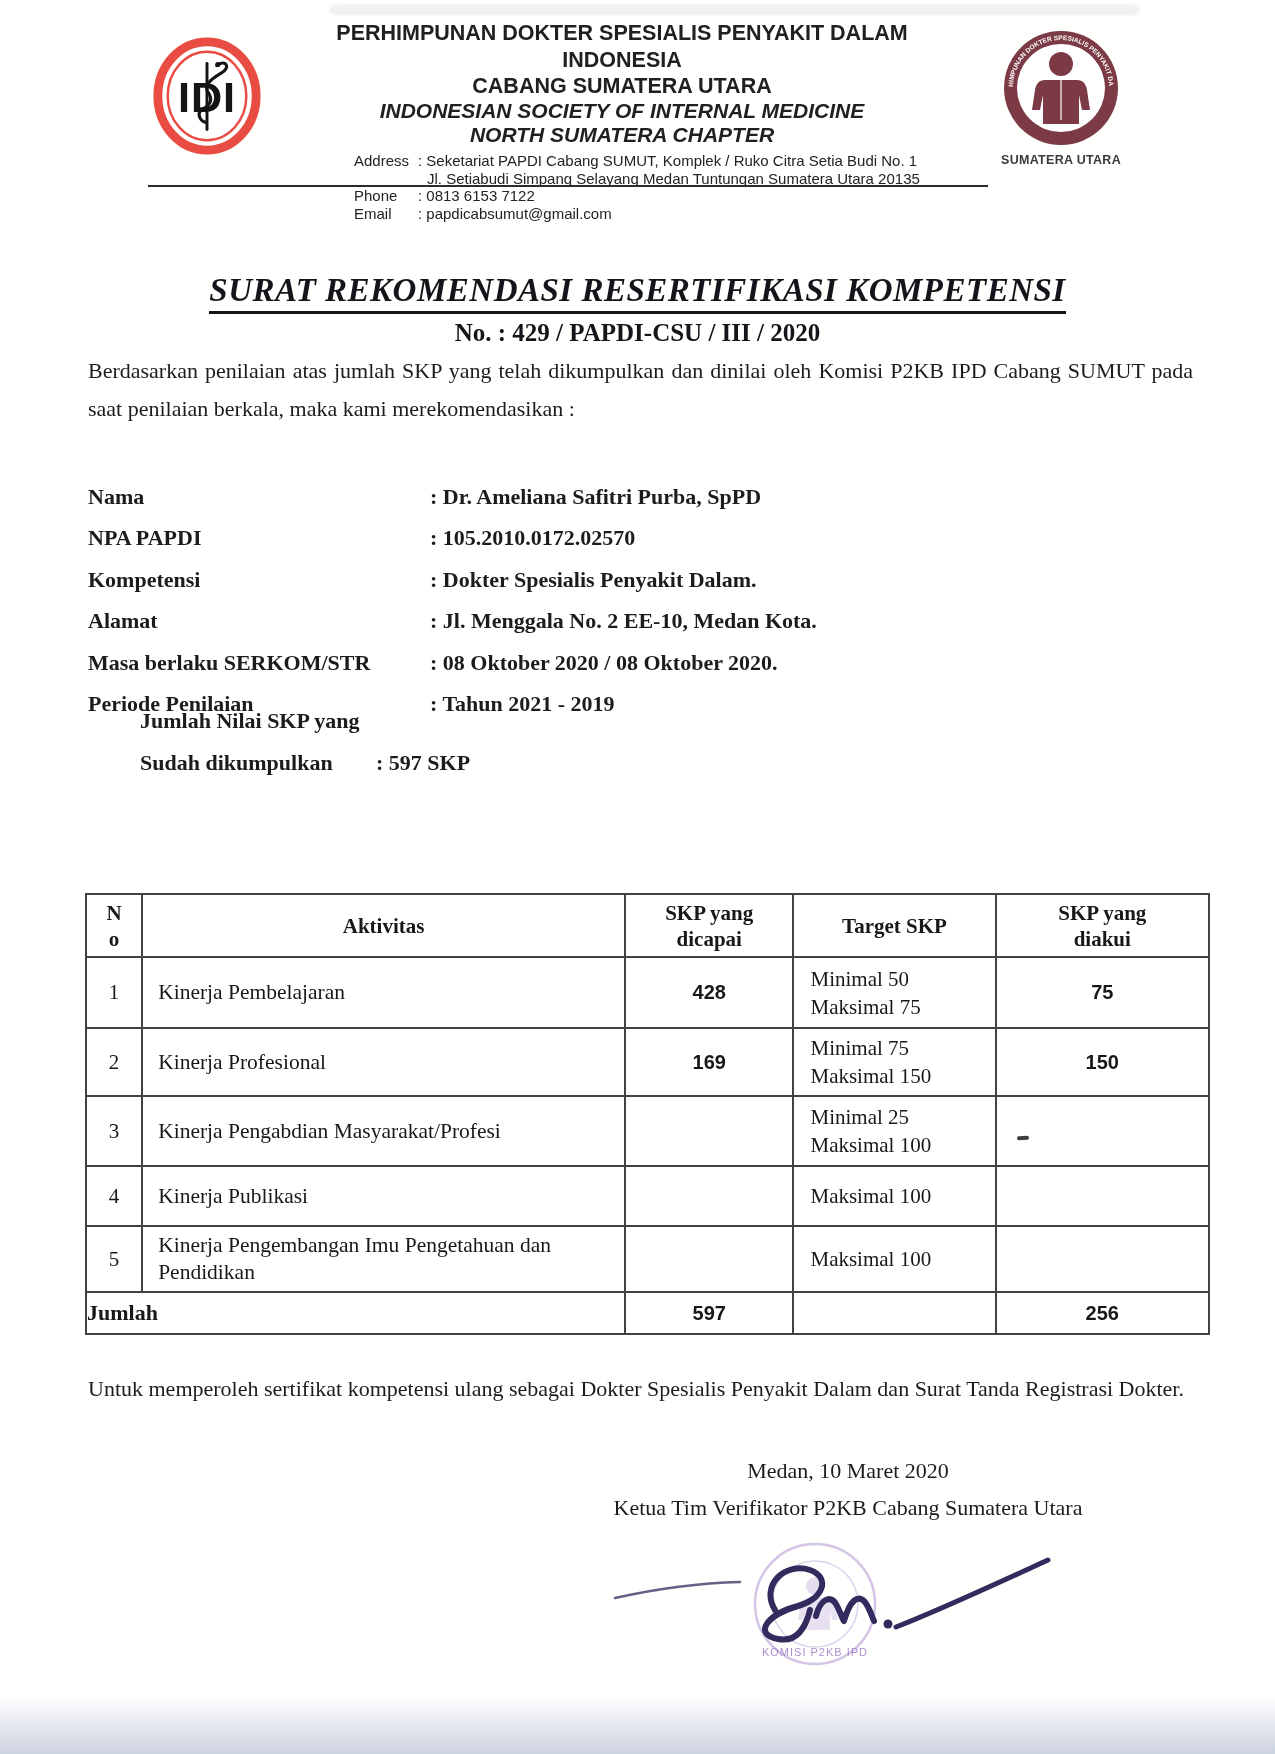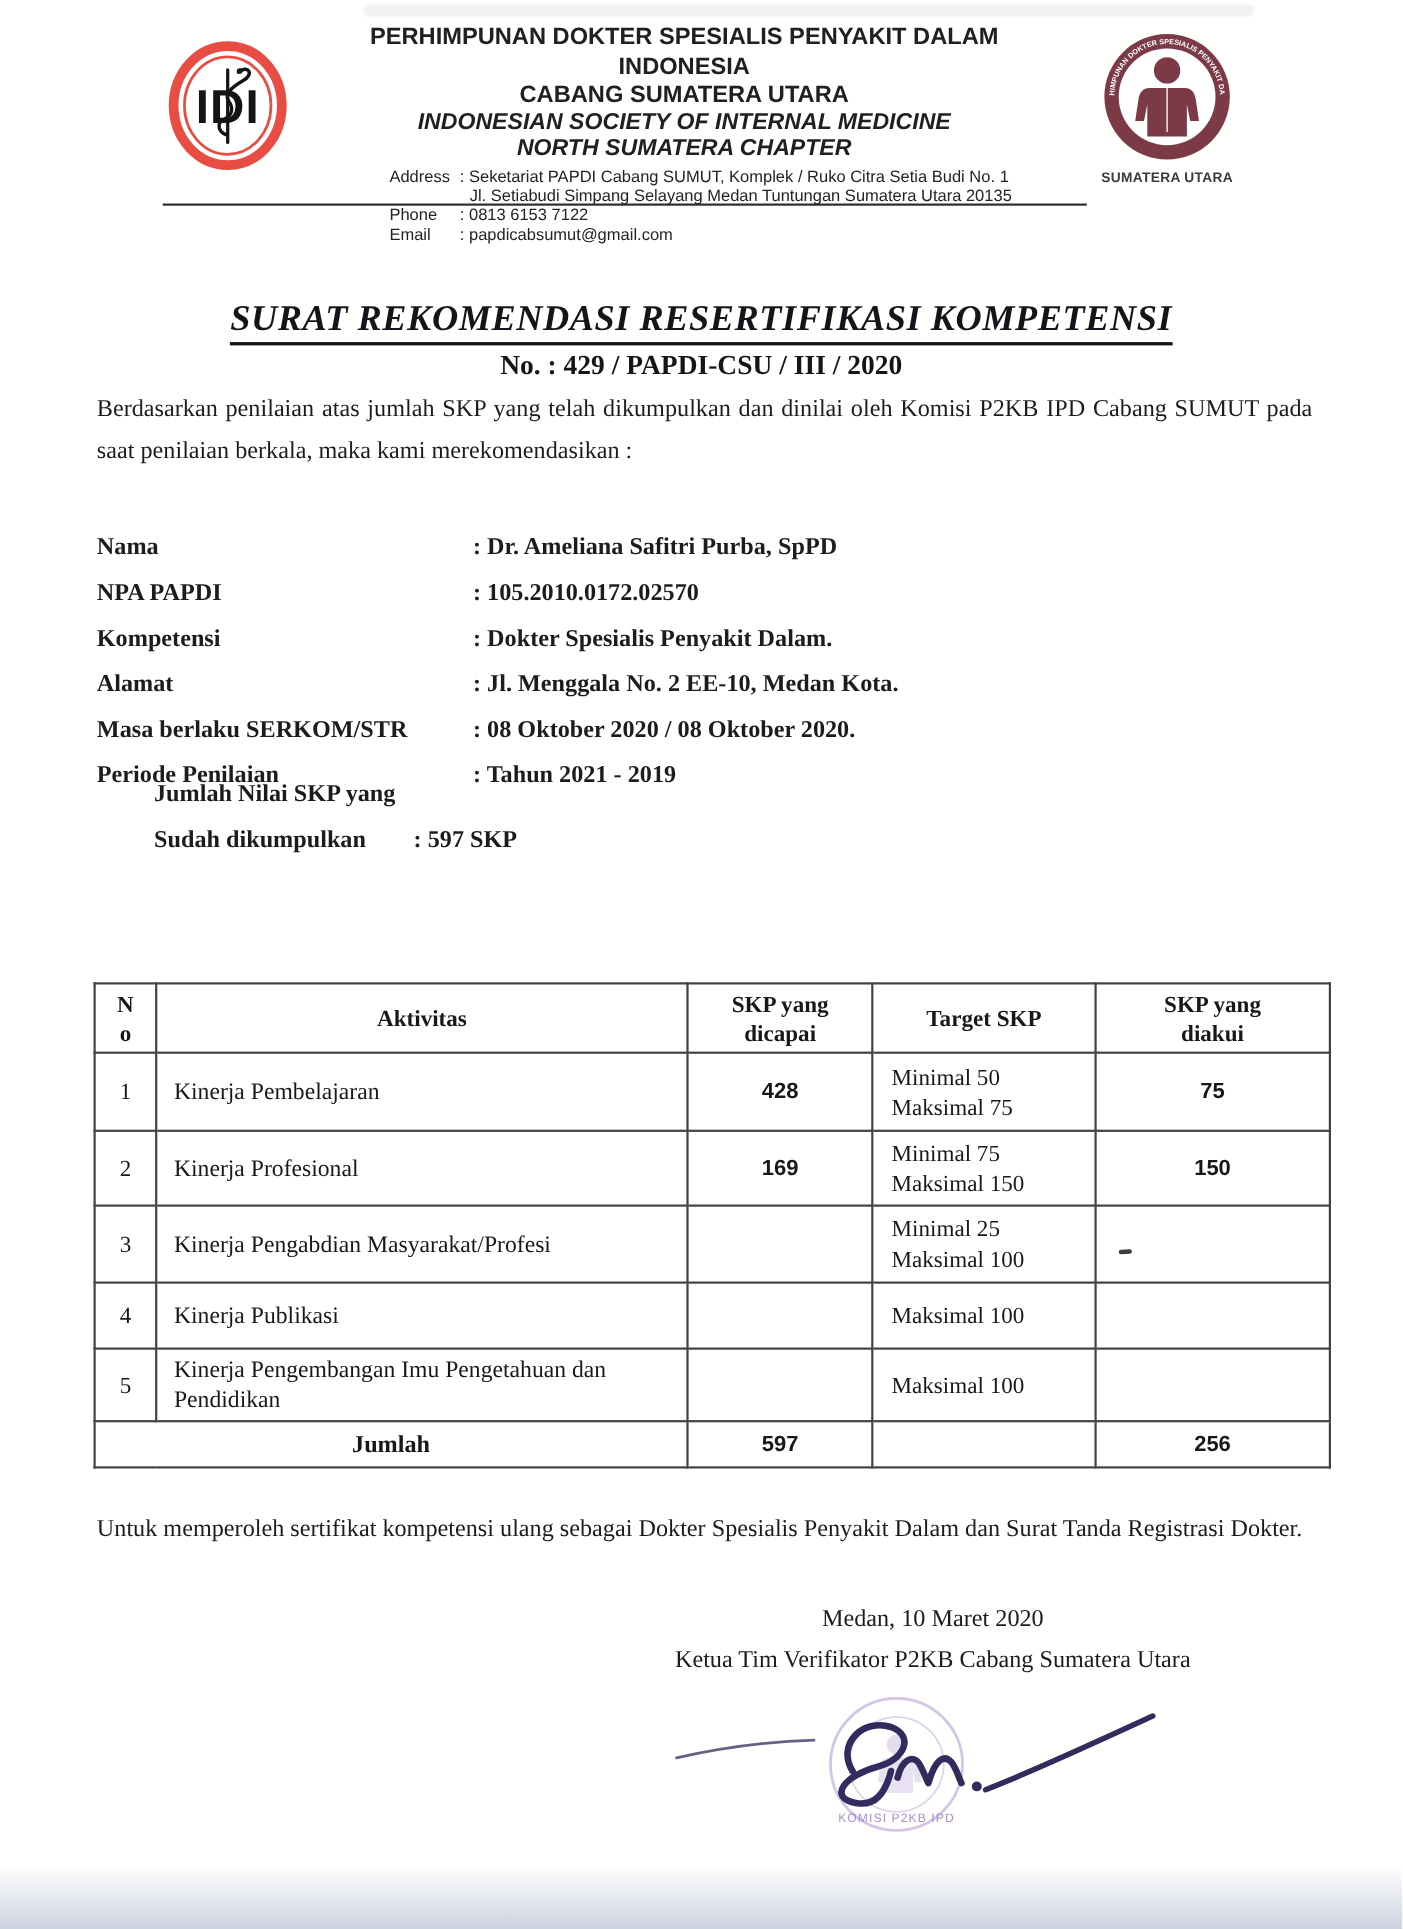--- a/index.html
+++ b/index.html
@@ -47,21 +47,21 @@
     border-collapse:collapse;font-size:21px;color:#18181c;}
   .skp-table td,.skp-table th{border:2px solid #404248;padding:0;vertical-align:middle;}
   .skp-table{border:2.5px solid #33353b;}
   th{font-weight:bold;text-align:center;font-size:21px;line-height:26px;}
   .no-wrap{display:inline-block;width:18px;word-break:break-all;line-height:26px;}
   .th-narrow{display:inline-block;max-width:100px;}
   .c-no{text-align:center;}
   .c-akt{text-align:left;padding-left:15px !important;font-size:21.5px;line-height:27px;padding-right:8px !important;}
   .c-num{text-align:center;font-family:"Liberation Sans",sans-serif;font-weight:bold;font-size:20px;}
   .c-target{text-align:left;padding-left:16px !important;line-height:28px;}
-  .c-footer-label{text-align:center;font-weight:bold;font-size:22px;border-radius:13px;}
+  .c-footer-label{font-weight:bold;font-size:22px;border-radius:13px;}
   tr.h-head{height:63px;} tr.h1{height:71px;} tr.h2{height:68px;} tr.h3{height:70px;}
   tr.h4{height:60px;} tr.h5{height:66px;} tr.hf{height:42px;}
   
   .closing{position:absolute;left:88px;top:1360px;width:1105px;
     font-size:22px;line-height:57px;text-align:justify;}
   
   .sign-block{position:absolute;left:505px;top:1458px;width:686px;height:240px;
     text-align:center;font-size:22px;}
   .sig-date{position:absolute;top:0;width:100%;}
   .sig-role{position:absolute;top:37px;width:100%;}

